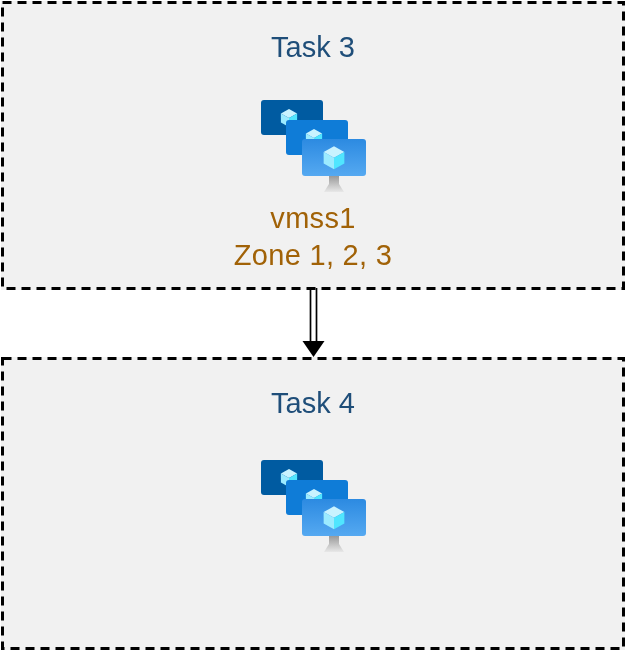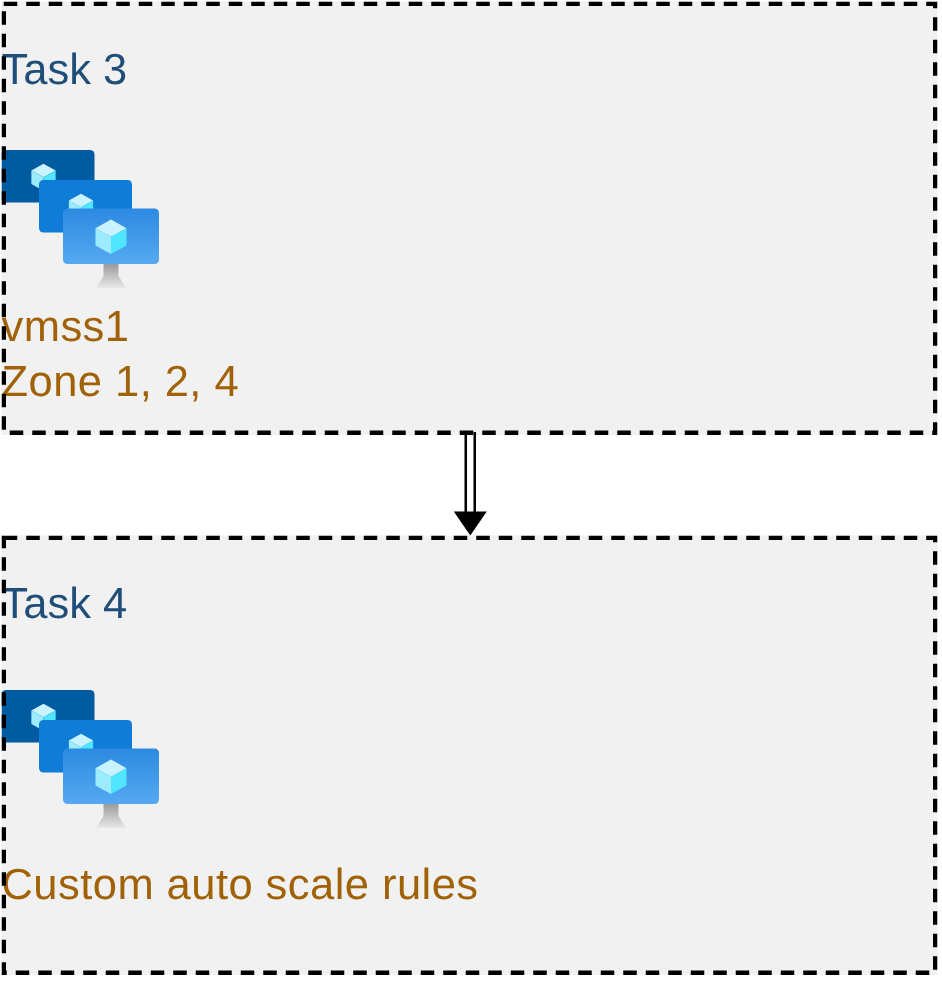--- a/index.html
+++ b/index.html
@@ -11,20 +11,21 @@
     font-family: "Liberation Sans", sans-serif;
     overflow: hidden;
   }
   .task-box {
     position: absolute;
     left: 1px;
     width: 624px;
     background: #F1F1F1;
     display: flex;
     flex-direction: column;
+    align-items: center;
   }
   #task3-box { top: 1px;   height: 289px; }
   #task4-box { top: 357px; height: 293px; }
   .box-border {
     position: absolute;
     inset: 0;
     pointer-events: none;
   }
   .task-title {
     margin-top: 30px;
@@ -89,31 +90,30 @@
 
 <div class="task-box" id="task3-box">
   <svg class="box-border" viewBox="0 0 624 289" preserveAspectRatio="none">
     <rect x="1.5" y="1.5" width="621" height="286" fill="none" stroke="#000000" stroke-width="3" stroke-dasharray="9 6"></rect>
   </svg>
   <div class="task-title">Task 3</div>
   <svg class="vmss-icon" viewBox="0 0 105 95">
     <use href="#vmss"></use>
   </svg>
   <div class="task-line first-line">vmss1</div>
-  <div class="task-line">Zone 1, 2, 4</div>
+  <div class="task-line">Zone 1, 2, 3</div>
 </div>
 
 <svg class="connector" viewBox="0 0 34 70">
   <line x1="13.5" y1="0" x2="13.5" y2="57" stroke="#000000" stroke-width="1.7"></line>
   <line x1="19.5" y1="0" x2="19.5" y2="57" stroke="#000000" stroke-width="1.7"></line>
   <polygon points="5.5,53 27.5,53 16.5,69" fill="#000000"></polygon>
 </svg>
 
 <div class="task-box" id="task4-box">
   <svg class="box-border" viewBox="0 0 624 293" preserveAspectRatio="none">
     <rect x="1.5" y="1.5" width="621" height="290" fill="none" stroke="#000000" stroke-width="3" stroke-dasharray="9 6"></rect>
   </svg>
   <div class="task-title">Task 4</div>
   <svg class="vmss-icon" viewBox="0 0 105 95">
     <use href="#vmss"></use>
   </svg>
-  <div class="task-line first-line">Custom auto scale rules</div>
 </div>
 
 </body></html>

